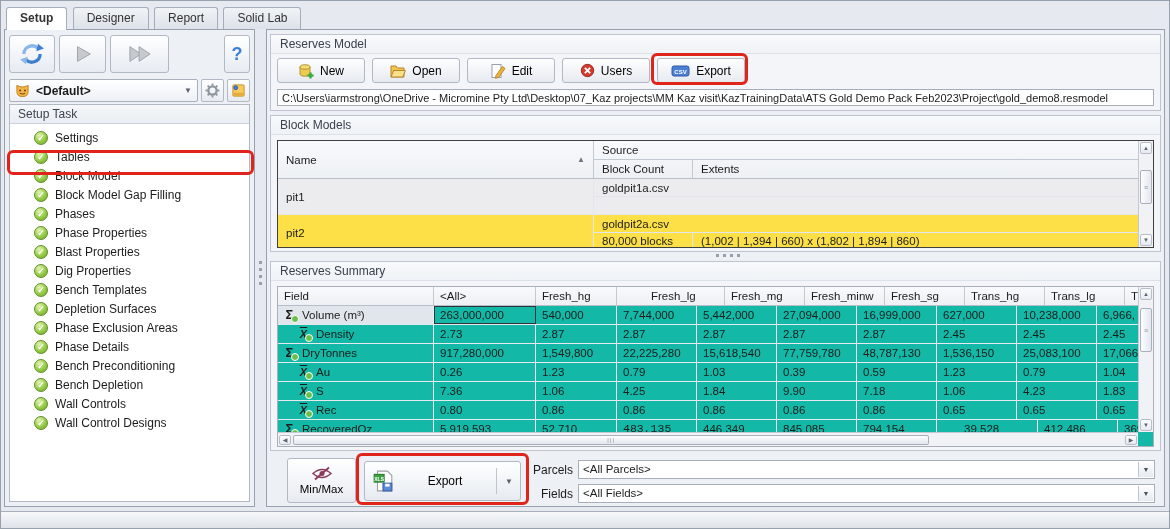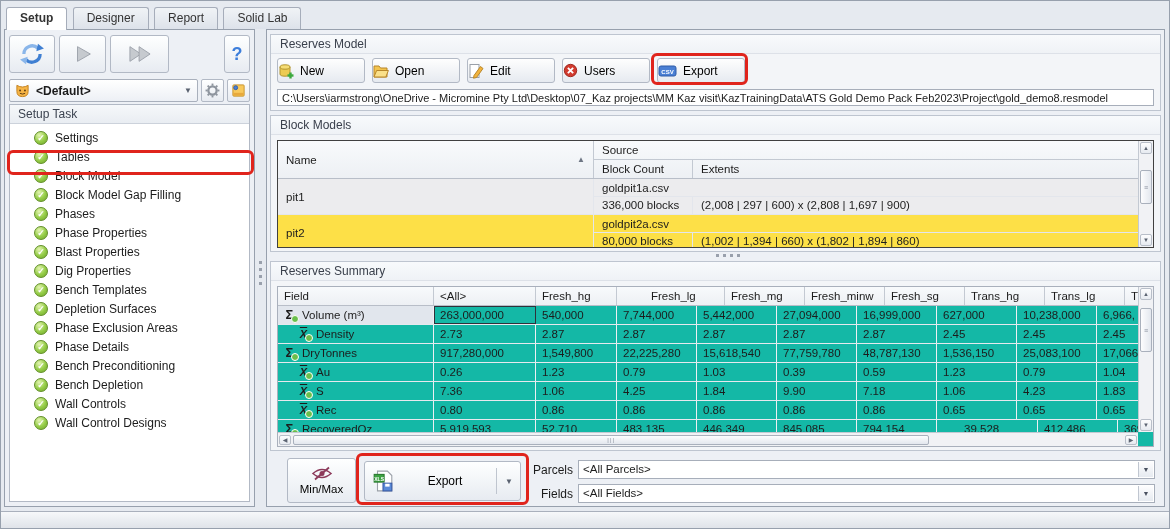--- a/index.html
+++ b/index.html
@@ -41,21 +41,21 @@
   .right-panel { position:absolute; left:265px; top:28px; right:4px; bottom:21px;
                  background:#edf0f5; border:1px solid #97a0ad; }
   .group { position:absolute; left:3px; right:3px; background:#f3f5f8; border:1px solid #bec5d0; }
   .group-header { height:19px; line-height:19px; padding:0 9px; color:#3a404c;
                   background:linear-gradient(#f8fafc,#eff2f6); border-bottom:1px solid #dde1e8; }
   .g-rm { top:4px; height:77px; }
   .g-bm { top:85px; height:137px; }
   .g-rs { top:231px; height:190px; }
 
   .rm-buttons { display:flex; gap:7px; padding:4px 6px; }
-  .rm-btn { width:88px; height:25px; display:flex; align-items:center; gap:6px;
+  .rm-btn { width:88px; height:25px; display:flex; align-items:center; justify-content:center; gap:6px;
             background:linear-gradient(#fefefe,#e6eaf0); border:1px solid #b2b9c5; border-radius:3px; font-size:12px; }
   .path-box { margin:2px 6px; height:17px; line-height:16px; background:#fff; border:1px solid #a7aebA;
               font-size:11px; padding:0 4px; white-space:nowrap; overflow:hidden; }
 
   
   .bm-table { position:absolute; left:6px; right:6px; top:24px; bottom:3px; background:#fde047;
               border:1px solid #404040; display:flex; }
   .bm-main { flex:1; overflow:hidden; font-size:11.5px; }
   .bm-head { display:flex; height:38px; background:linear-gradient(#f8fafc,#edf0f4); border-bottom:1px solid #b8bec8; }
   .bm-h-name { width:316px; border-right:1px solid #c3c9d2; display:flex; align-items:center; padding-left:8px; position:relative; }
@@ -367,24 +367,20 @@
                 <div class="bm-h-bc">Block Count</div>
                 <div class="bm-h-ext">Extents</div>
               </div>
             </div>
           </div>
           <div id="bm-rows">
               <div class="bm-row sel">
                 <div class="bm-name">pit1</div>
                 <div class="bm-right">
                   <div class="bm-src">goldpit1a.csv</div>
-                  <div class="bm-sub">
-                    <div class="bm-bc">336,000 blocks</div>
-                    <div class="bm-ext">(2,008 | 297 | 600)  x  (2,808 | 1,697 | 900)</div>
-                  </div>
                 </div>
               </div>
               <div class="bm-row">
                 <div class="bm-name">pit2</div>
                 <div class="bm-right">
                   <div class="bm-src">goldpit2a.csv</div>
                   <div class="bm-sub">
                     <div class="bm-bc">80,000 blocks</div>
                     <div class="bm-ext">(1,002 | 1,394 | 660)  x  (1,802 | 1,894 | 860)</div>
                   </div>
@@ -516,21 +512,21 @@
                 <div class="rs-cell" style="width: 80px;">0.65</div>
                 <div class="rs-cell" style="width: 53px;">0.65</div>
               </div>
               <div class="rs-row">
                 <div class="rs-cell rs-field" style="width: 156px;">
                   <span class="agg sum">Σ</span>
                   <span>RecoveredOz</span>
                 </div>
                 <div class="rs-cell" style="width: 102px;">5,919,593</div>
                 <div class="rs-cell" style="width: 81px;">52,710</div>
-                <div class="rs-cell" style="width: 80px;">483,135</div>
+                <div class="rs-cell" style="width: 80px; font-family: Liberation Mono, monospace;">483,135</div>
                 <div class="rs-cell" style="width: 80px;">446,349</div>
                 <div class="rs-cell" style="width: 80px;">845,085</div>
                 <div class="rs-cell" style="width: 80px;">794,154</div>
                 <div class="rs-cell" style="width: 80px; margin-left: 21px;">39,528</div>
                 <div class="rs-cell" style="width: 80px;">412,486</div>
                 <div class="rs-cell" style="width: 53px;">369,32</div>
               </div>
             </div>
         </div>
         <div class="rs-vscroll vscroll">

